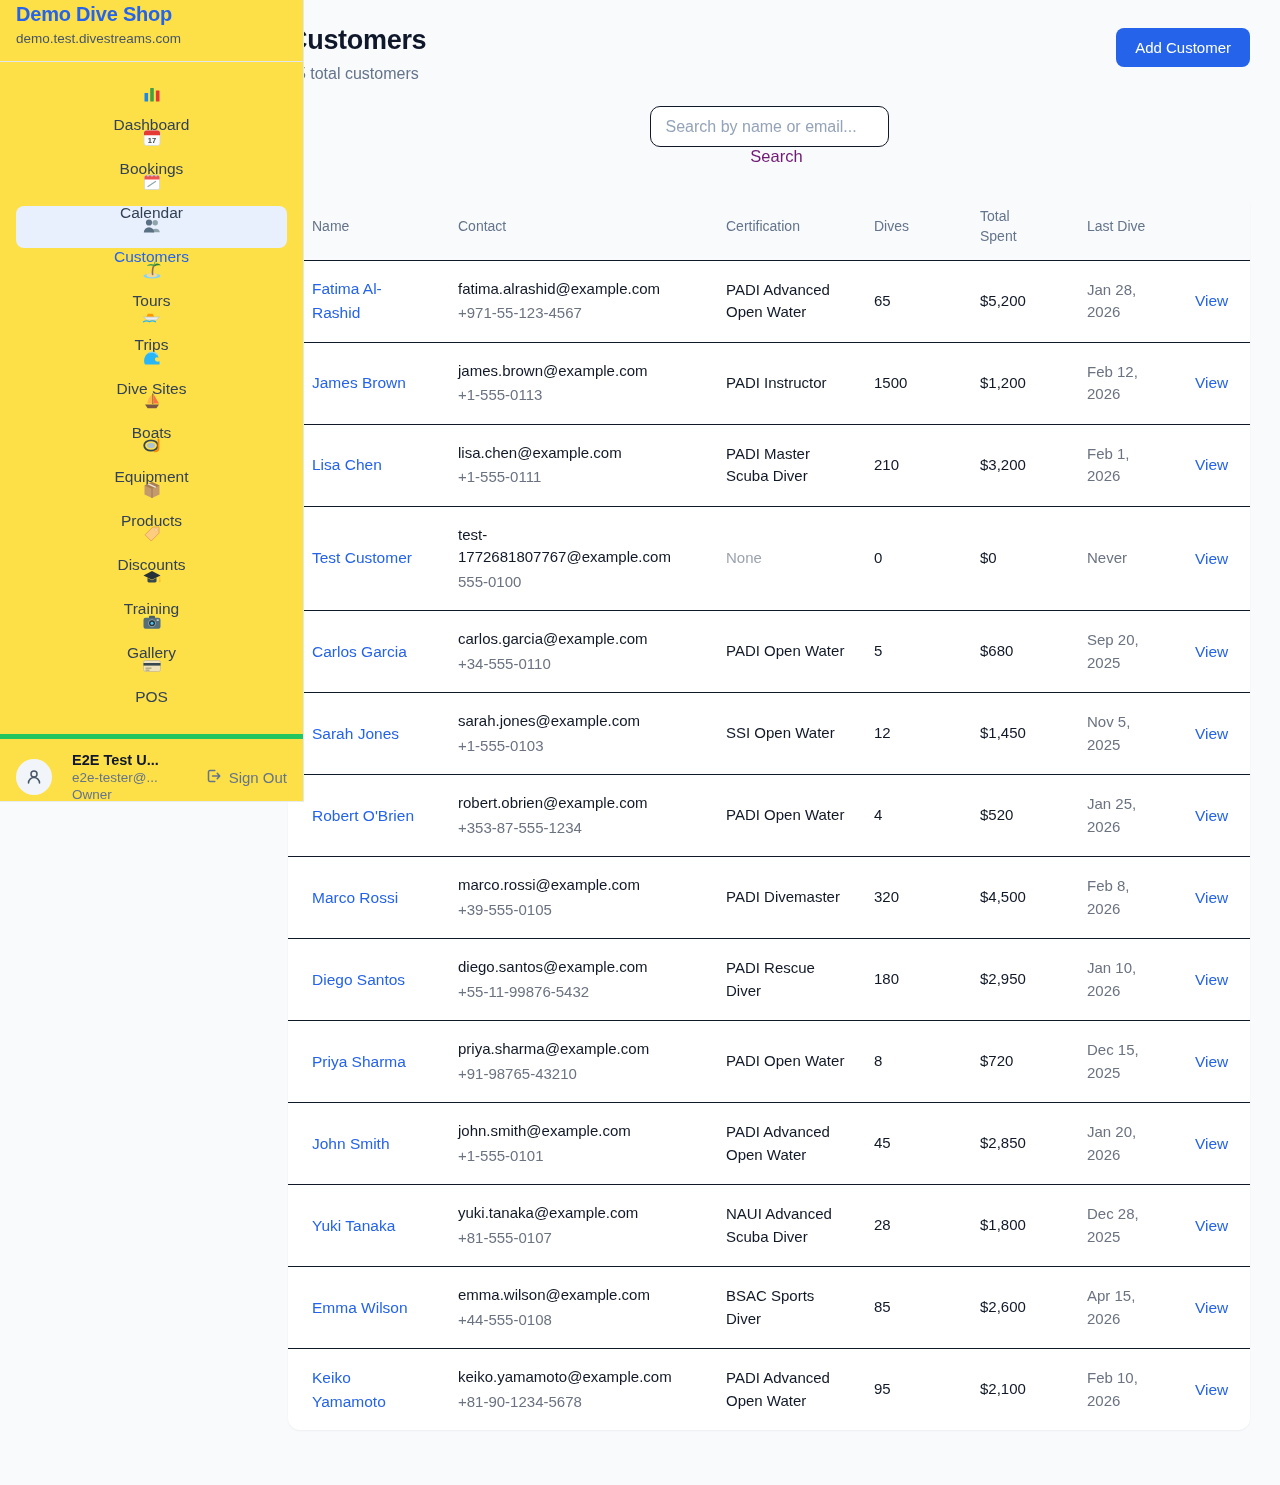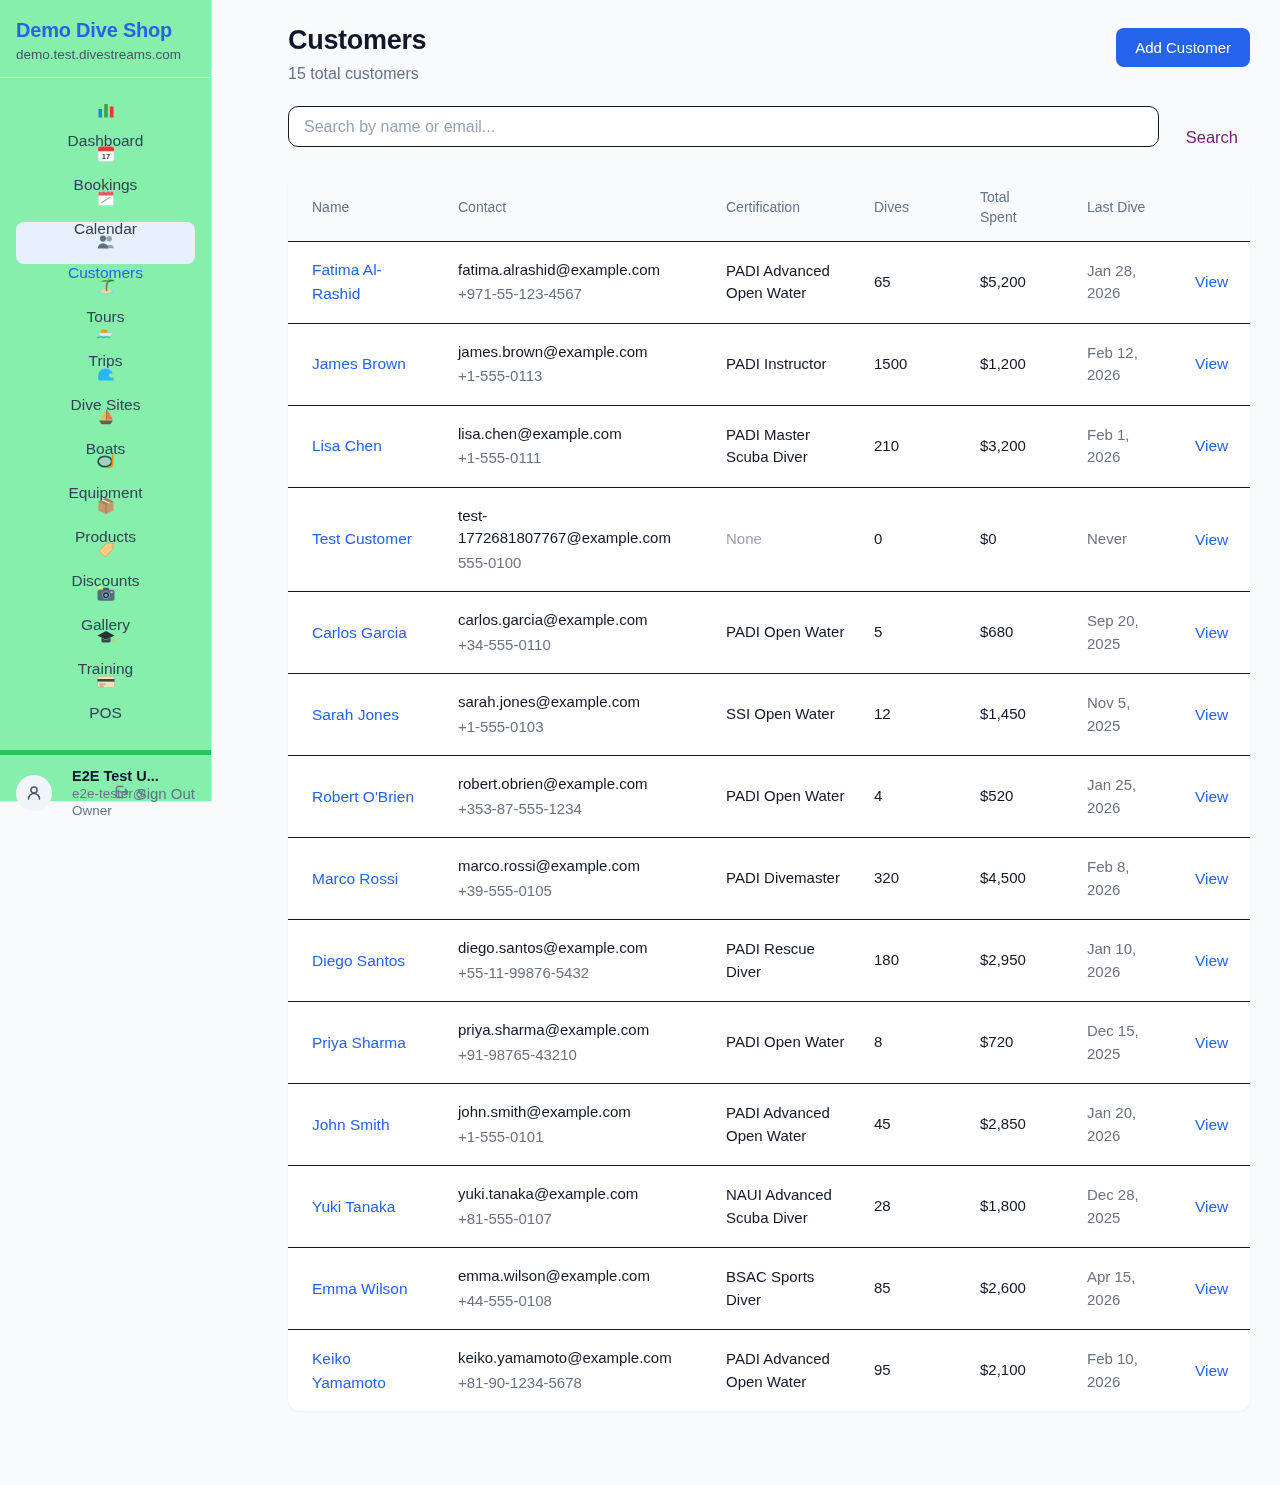--- a/index.html
+++ b/index.html
@@ -5,23 +5,23 @@
   * { box-sizing: border-box; margin: 0; padding: 0; }
   html, body { background: #f8fafc; }
   body {
     width: 1280px; min-height: 1485px; position: relative;
     font-family: "Liberation Sans", "DejaVu Sans", sans-serif;
     color: #111827;
   }
 
   
   .sidebar {
-    position: absolute; left: 0; top: 0; width: 212px; height: 802px;
-    background: #86efac; border-right: 1px solid #e2e8f0; border-bottom: 1px solid #e9edf2;
-    display: flex; flex-direction: column;
+    position: absolute; left: 0; top: 0; width: 304px; height: 802px;
+    background: #fde047; border-right: 1px solid #e2e8f0; border-bottom: 1px solid #e9edf2;
+    display: flex; flex-direction: column; justify-content: center;
   }
   .brand-block { padding: 19px 16px 15px 16px; border-bottom: 1px solid #e2e8f0; }
   .brand { color: #2563eb; font-size: 20px; font-weight: 700; letter-spacing: -0.2px; cursor: pointer; }
   .domain { color: #475569; font-size: 13.5px; margin-top: 5px; }
   .nav { padding: 12px 16px; flex: 1 1 auto; }
   .nav-item {
     display: flex; align-items: center; gap: 12px;
     padding: 10px 12px; border-radius: 8px; height: 42px; margin-bottom: 2px;
     font-size: 15.5px; color: #334155; cursor: pointer; flex-direction: column;
   }
@@ -51,21 +51,21 @@
   
   .main { margin-left: 256px; padding: 25px 30px 27px 32px; }
   .header-row { display: flex; justify-content: space-between; align-items: flex-start; margin-bottom: 23px; }
   .page-title { font-size: 27px; font-weight: 700; color: #0f172a; letter-spacing: -0.3px; }
   .subtitle { font-size: 16px; color: #64748b; margin-top: 9px; }
   .btn-primary {
     background: #2563eb; color: #ffffff; border: none; border-radius: 8px;
     font-size: 15px; font-weight: 500; font-family: inherit;
     padding: 0 19px; height: 39px; margin-top: 3px; cursor: pointer;
   }
-  .search-row { display: flex; align-items: flex-end; margin-bottom: 27px; }
+  .search-row { display: flex; align-items: center; margin-bottom: 27px; flex-direction: column; }
   .search-input {
     flex: 1 1 auto; height: 41px; border: 1px solid #111827; border-radius: 10px;
     padding: 0 15px; font-size: 16px; font-family: inherit; color: #111827; background: #fff; outline: none;
   }
   .search-input::placeholder { color: #94a3b8; }
   .search-btn {
     background: none; border: none; font-family: inherit; font-size: 16.5px;
     color: #701a75; font-weight: 500; margin: 0 12px 0 27px; cursor: pointer;
   }
 
@@ -220,40 +220,40 @@
           <svg viewBox="0 0 20 20">
             <path d="M3 10.8 L10.8 3 H17 V9.2 L9.2 17 Z" fill="#ffcc80" stroke="#e6a14d" stroke-width="0.9"></path>
             <circle cx="14" cy="6" r="1.2" fill="#ffffff" stroke="#e6a14d" stroke-width="0.6"></circle>
           </svg>
         </span>
         <span>Discounts</span>
       </div>
       <div class="nav-item">
         <span class="nav-icon">
           <svg viewBox="0 0 20 20">
+            <path d="M10 3 L18.5 7.4 L10 11.8 L1.5 7.4 Z" fill="#263238"></path>
+            <path d="M5.5 9.8 v3.6 c0 1.6 9 1.6 9 0 V9.8 L10 12.2 Z" fill="#37474f"></path>
+            <path d="M17.8 8 v4.2" stroke="#fbc02d" stroke-width="1.1"></path>
+            <circle cx="17.8" cy="13.2" r="1.1" fill="#fbc02d"></circle>
+          </svg>
+        </span>
+        <span>Training</span>
+      </div>
+      <div class="nav-item">
+        <span class="nav-icon">
+          <svg viewBox="0 0 20 20">
             <circle cx="4" cy="3.2" r="1.7" fill="#ffee58"></circle>
             <rect x="7" y="3.8" width="6" height="3" rx="1" fill="#455a64"></rect>
             <rect x="1.5" y="5.8" width="17" height="11" rx="2" fill="#546e7a"></rect>
             <circle cx="10" cy="11.2" r="3.6" fill="#263238" stroke="#90a4ae" stroke-width="1"></circle>
             <circle cx="10" cy="11.2" r="1.5" fill="#4fc3f7"></circle>
             <rect x="14.6" y="7.4" width="2.2" height="1.3" rx="0.4" fill="#eceff1"></rect>
           </svg>
         </span>
         <span>Gallery</span>
-      </div>
-      <div class="nav-item">
-        <span class="nav-icon">
-          <svg viewBox="0 0 20 20">
-            <path d="M10 3 L18.5 7.4 L10 11.8 L1.5 7.4 Z" fill="#263238"></path>
-            <path d="M5.5 9.8 v3.6 c0 1.6 9 1.6 9 0 V9.8 L10 12.2 Z" fill="#37474f"></path>
-            <path d="M17.8 8 v4.2" stroke="#fbc02d" stroke-width="1.1"></path>
-            <circle cx="17.8" cy="13.2" r="1.1" fill="#fbc02d"></circle>
-          </svg>
-        </span>
-        <span>Training</span>
       </div>
       <div class="nav-item">
         <span class="nav-icon">
           <svg viewBox="0 0 20 20">
             <rect x="1.5" y="4.5" width="17" height="11" rx="1.8" fill="#efe3bd" stroke="#cdbd8d" stroke-width="0.8"></rect>
             <rect x="1.5" y="7" width="17" height="2.6" fill="#37474f"></rect>
             <rect x="3.5" y="11.5" width="6" height="1.3" fill="#b0a379"></rect>
             <rect x="3.5" y="13.5" width="4" height="1.3" fill="#b0a379"></rect>
           </svg>
         </span>

